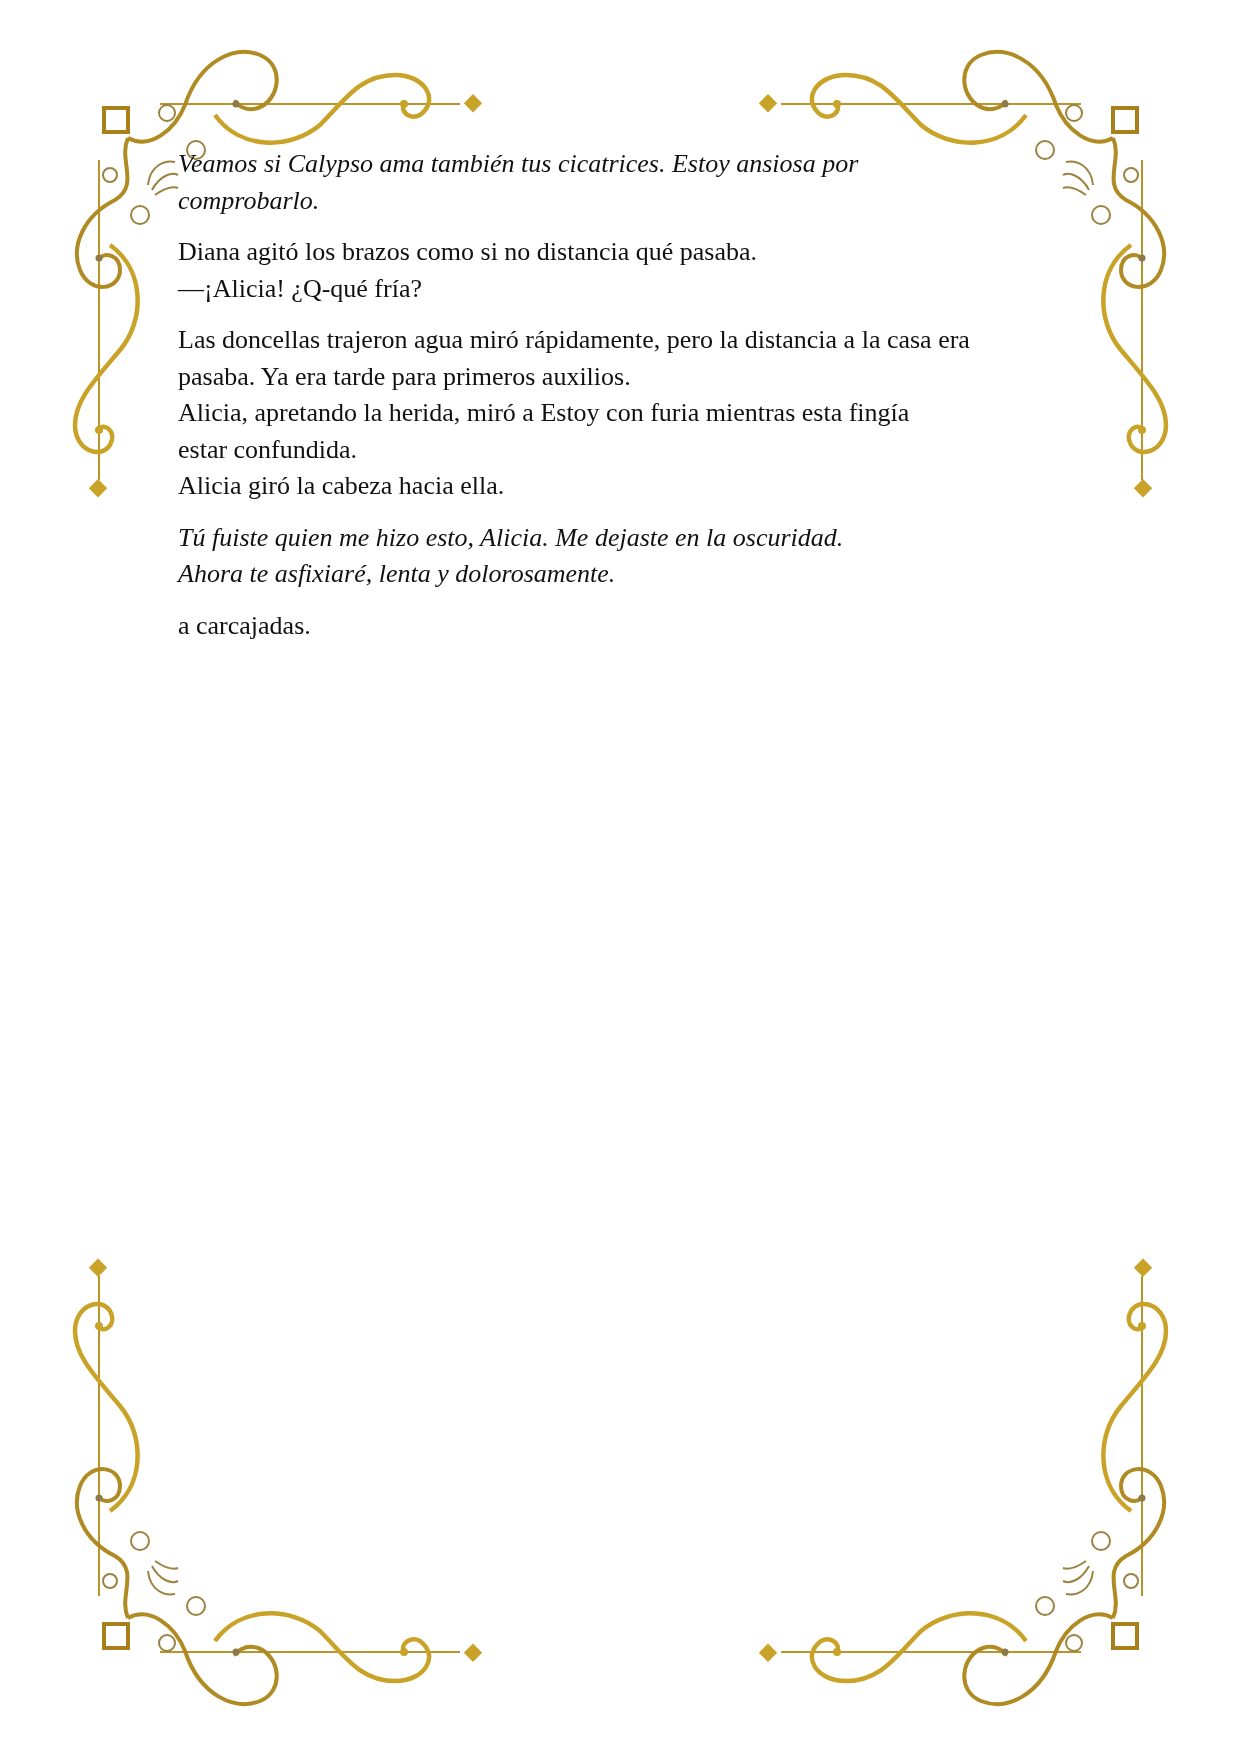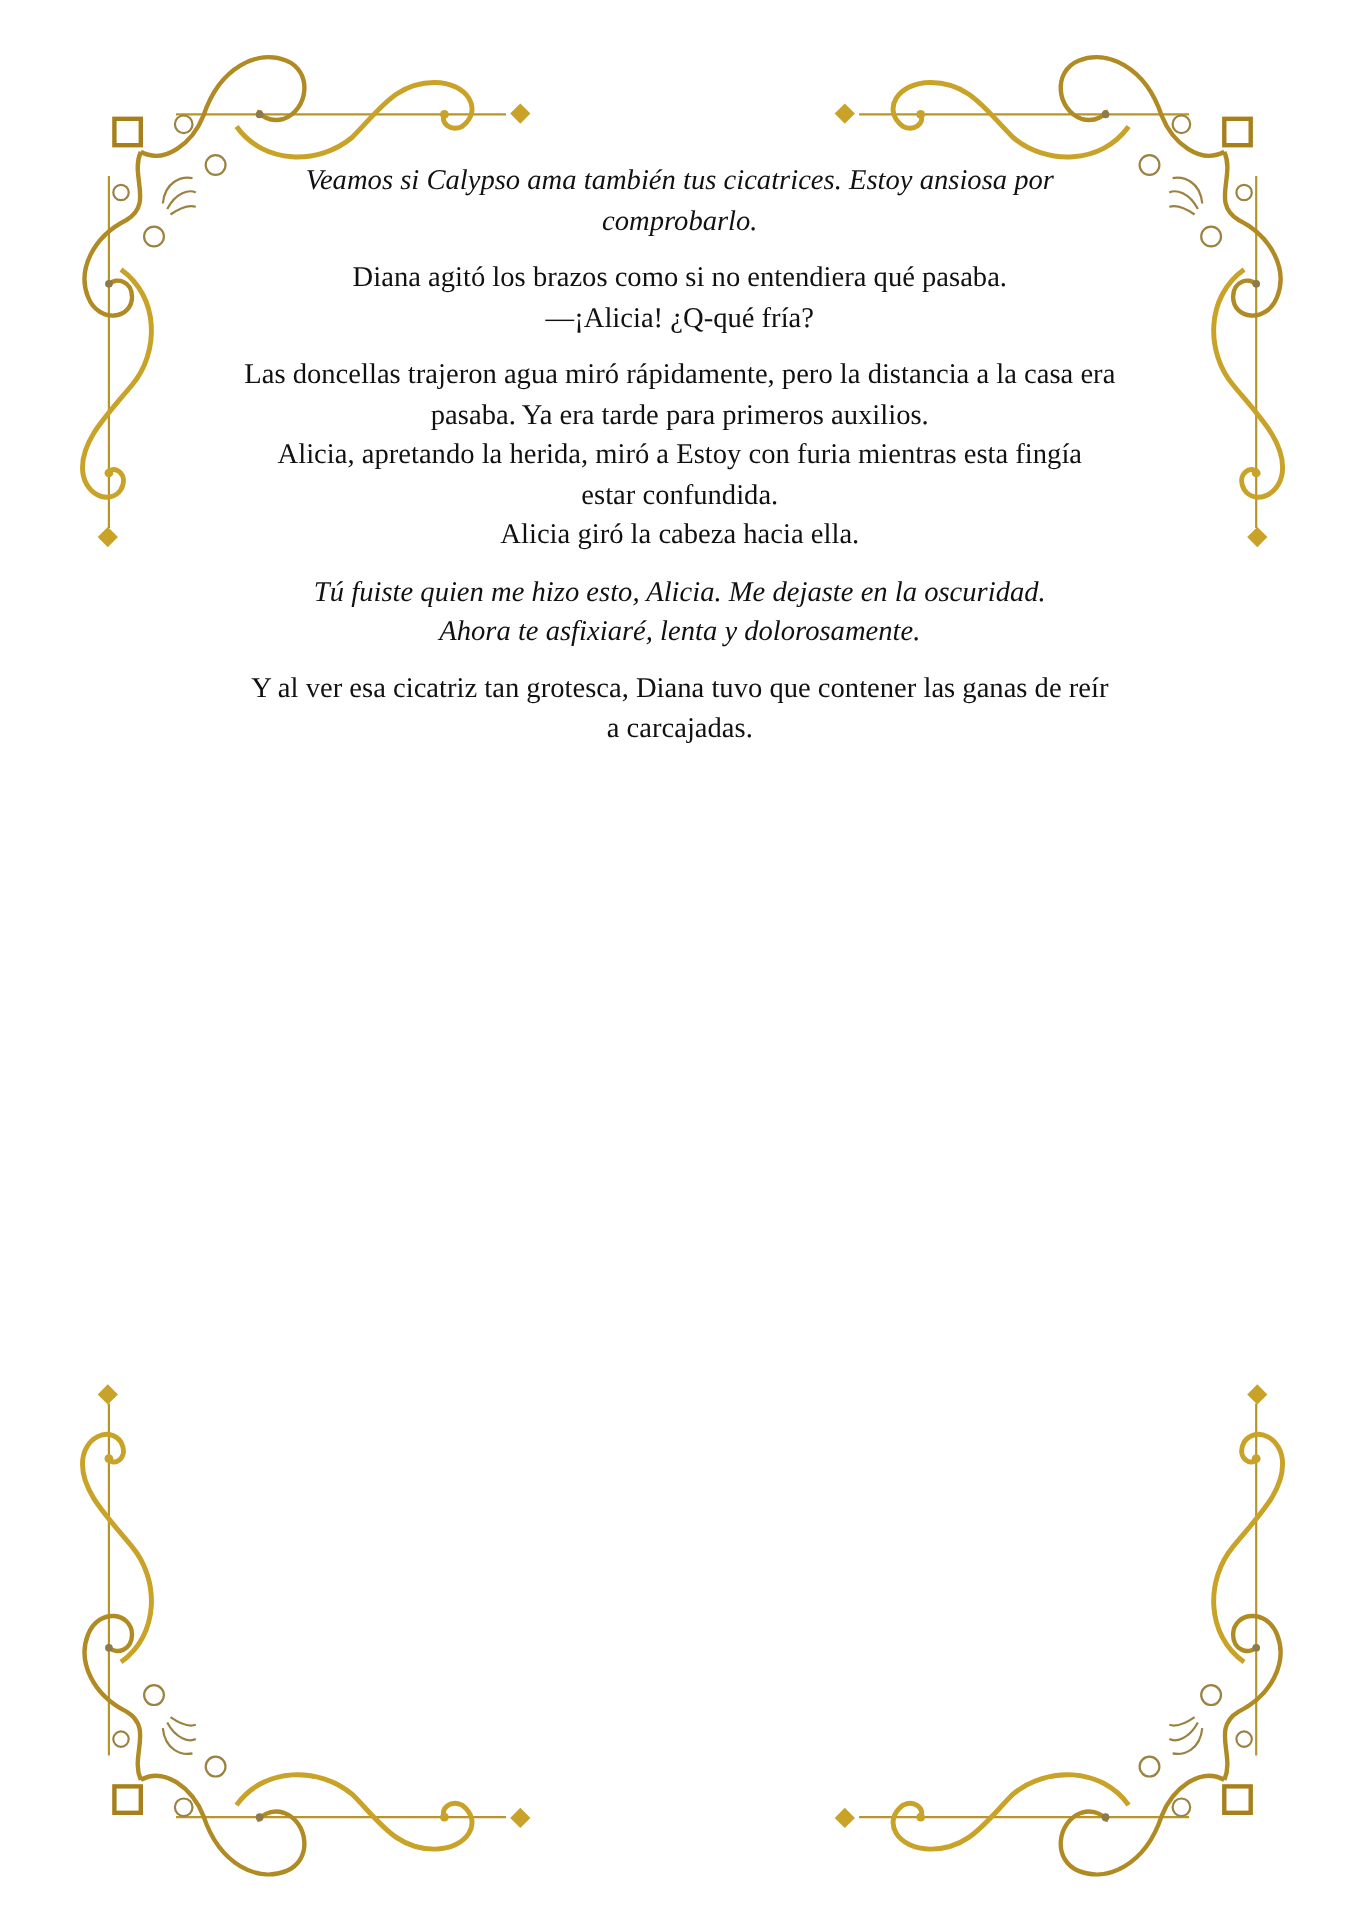--- a/index.html
+++ b/index.html
@@ -2,21 +2,21 @@
 <html><head>
 <meta charset="utf-8">
 <style>
   html, body { margin: 0; padding: 0; background: #ffffff; }
   body { width: 1241px; height: 1755px; position: relative; overflow: hidden; }
   .page { position: absolute; left: 0; top: 0; width: 1241px; height: 1755px; background: #ffffff; }
   .frame { position: absolute; left: 0; top: 0; width: 1241px; height: 1755px; pointer-events: none; }
   .text-block {
     position: absolute; left: 178px; top: 146px; width: 880px;
     font-family: "Liberation Serif", "DejaVu Serif", serif;
-    font-size: 26px; line-height: 36.5px; color: #111111; text-align: center;
+    font-size: 26px; line-height: 36.5px; color: #111111;
   }
   .para { margin: 0 0 15px 0; }
   .para .line { display: block; white-space: nowrap; }
   .italic { font-style: italic; }
 </style>
 </head>
 <body>
 
 <div class="page">
 
@@ -82,32 +82,31 @@
     <line x1="99" y1="535" x2="99" y2="1225" stroke="url(#goldV)" stroke-width="3.5" stroke-linecap="round"></line>
     <line x1="1138" y1="535" x2="1138" y2="1225" stroke="url(#goldV)" stroke-width="3.5" stroke-linecap="round"></line>
   </svg>
 
   <div class="text-block">
     <p class="para italic">
       <span class="line">Veamos si Calypso ama también tus cicatrices. Estoy ansiosa por</span>
       <span class="line">comprobarlo.</span>
     </p>
     <p class="para">
-      <span class="line">Diana agitó los brazos como si no entendiera qué pasaba.</span>
+      <span class="line">Diana agitó los brazos como si no distancia qué pasaba.</span>
       <span class="line">—¡Alicia! ¿Q-qué fría?</span>
     </p>
     <p class="para">
       <span class="line">Las doncellas trajeron agua miró rápidamente, pero la distancia a la casa era</span>
       <span class="line">pasaba. Ya era tarde para primeros auxilios.</span>
       <span class="line">Alicia, apretando la herida, miró a Estoy con furia mientras esta fingía</span>
       <span class="line">estar confundida.</span>
       <span class="line">Alicia giró la cabeza hacia ella.</span>
     </p>
     <p class="para italic">
       <span class="line">Tú fuiste quien me hizo esto, Alicia. Me dejaste en la oscuridad.</span>
       <span class="line">Ahora te asfixiaré, lenta y dolorosamente.</span>
     </p>
     <p class="para">
-      <span class="line">Y al ver esa cicatriz tan grotesca, Diana tuvo que contener las ganas de reír</span>
       <span class="line">a carcajadas.</span>
     </p>
   </div>
 </div>
 
 </body></html>

